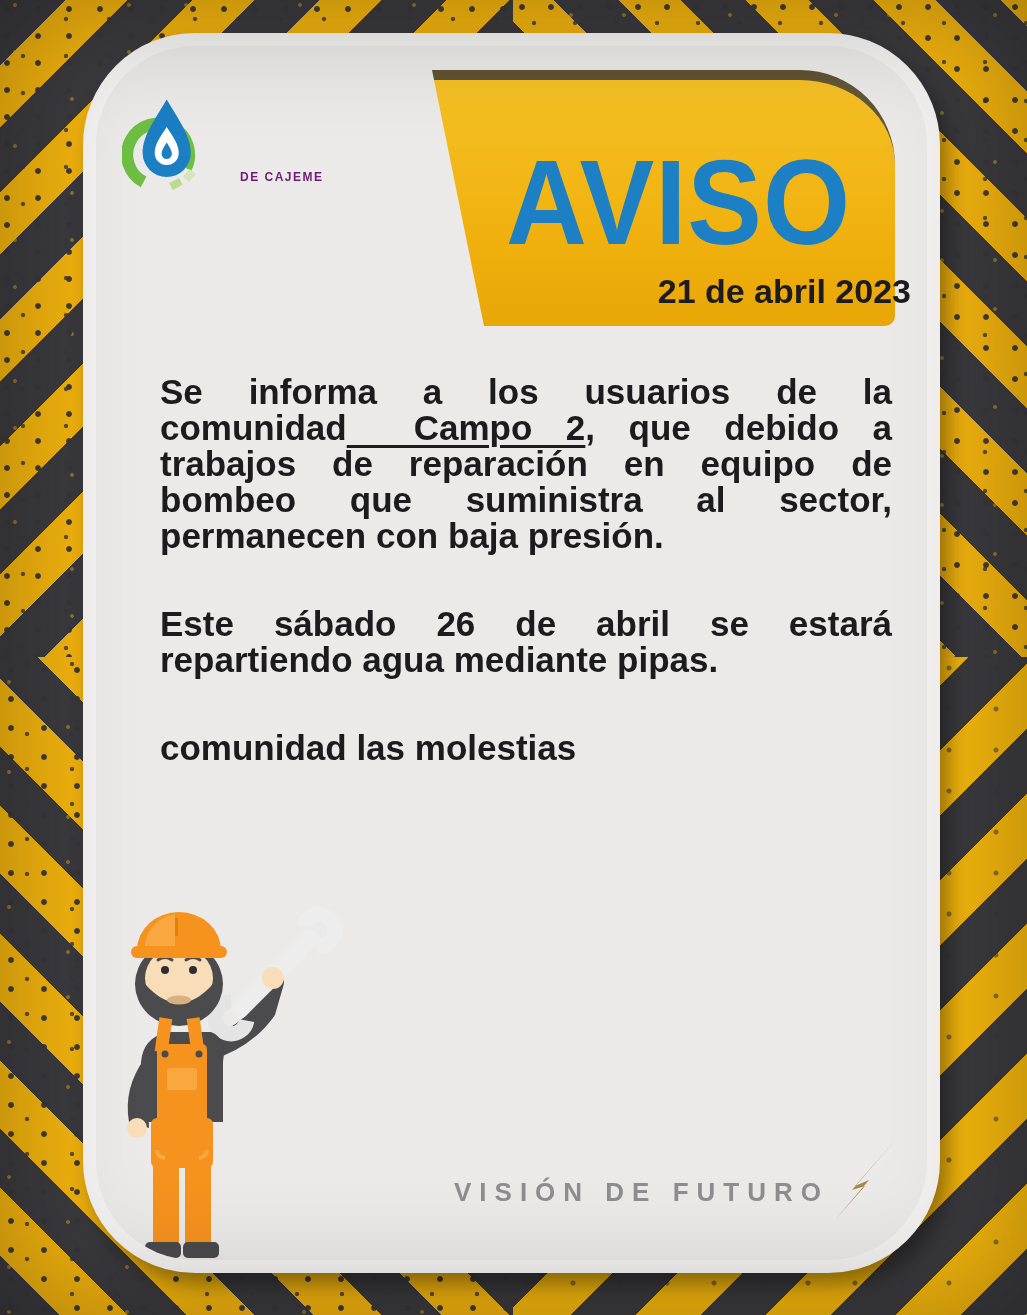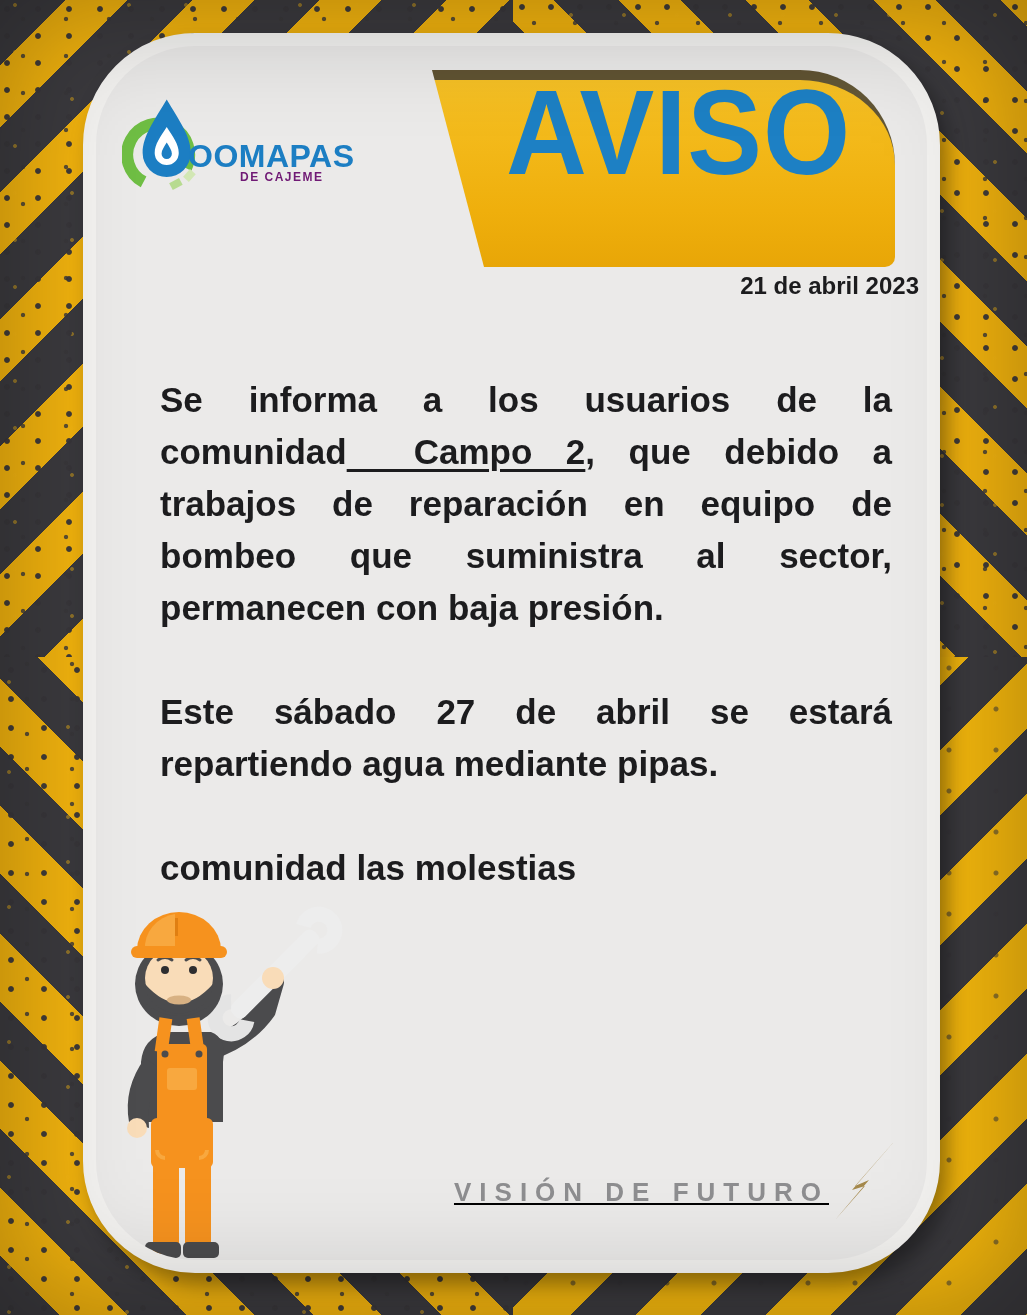--- a/index.html
+++ b/index.html
@@ -43,59 +43,59 @@
   .card {
     position:absolute; left:83px; top:33px; width:857px; height:1240px;
     box-sizing:border-box; border:13px solid #F4F3F1; border-radius:112px;
     background:#EBEAE9; overflow:hidden;
     box-shadow: 8px 12px 20px rgba(0,0,0,.38);
   }
   .card-inner { position:absolute; inset:0; }
 
   
   .banner {
-    position:absolute; left:336px; right:32px; top:24px; height:197px;
+    position:absolute; left:336px; right:32px; top:24px; height:256px;
     box-sizing:border-box;
     background: linear-gradient(180deg,#F6C125 0%, #EFAF0C 70%, #E8A607 100%);
     border-top: 10px solid rgba(72,68,58,.85);
     border-top-right-radius: 95px;
     border-bottom-right-radius: 10px;
     clip-path: polygon(0 0, 100% 0, 100% 100%, 52px 100%);
-    display:flex; justify-content:center;
+    display:flex; align-items:center; justify-content:center;
   }
   .banner-title {
     color:#1D80C4; font-size:112px; font-weight:bold; letter-spacing:1px;
     transform: scaleY(1.08); padding-left:30px; line-height:1;
   }
 
   
   .logo { position:absolute; left:26px; top:50px; width:300px; height:140px; }
   .logo svg { position:absolute; left:0; top:0; }
   .logo-text { position:absolute; left:66px; top:42px; color:#1C7EC3;
     font-size:32px; font-weight:bold; letter-spacing:.5px; }
   .logo-sub { position:absolute; left:118px; top:74px; color:#701a75;
     font-size:12px; font-weight:bold; letter-spacing:1.5px; }
 
   
-  .date-line { position:absolute; right:8px; top:226px; color:#1C1C1E;
-    font-size:24px; font-weight:bold; }
+  .date-line { position:absolute; right:16px; top:226px; color:#1C1C1E;
+    font-size:34px; font-weight:bold; }
 
   
   .body-text { position:absolute; left:64px; top:328px; width:732px;
-    color:#1C1C1E; font-size:35px; font-weight:bold; line-height:52px; }
+    color:#1C1C1E; font-size:35px; font-weight:bold; line-height:36px; }
   .body-text p { margin:0 0 52px 0; text-align:justify; }
   .body-text p.noj { text-align:left; }
   .uline { text-decoration:underline; text-decoration-thickness:3px; text-underline-offset:5px; }
 
   
   .worker { position:absolute; left:19px; top:852px; }
 
   
   .footer { position:absolute; right:28px; top:1090px; display:flex;
-    align-items:flex-end;text-decoration:underline; }
+    align-items:flex-end; }
   .slogan { color:#8E8E90; font-size:26px; font-weight:bold; letter-spacing:8px;
     margin-bottom:14px; white-space:nowrap; }
   .arrow { margin-left:2px; }
 </style>
 </head>
 <body>
 
 <div class="canvas">
 
   <div class="quad tl"></div>
@@ -112,29 +112,28 @@
 
       <div class="logo">
         <svg width="86" height="100" viewBox="0 0 100 112">
           <circle cx="42" cy="66" r="36" fill="none" stroke="#6FBE44" stroke-width="14" stroke-dasharray="168 59" transform="rotate(118 42 66)"></circle>
           <rect x="56" y="96" width="13" height="9" fill="#B7DB90" transform="rotate(-28 62 100)"></rect>
           <rect x="72" y="86" width="12" height="9" fill="#D2E7B4" transform="rotate(-48 78 90)"></rect>
           <path d="M52 2 C 38 26 24 44 24 64 a 28 28 0 0 0 56 0 C 80 44 66 26 52 2 Z" fill="#1C7EC3"></path>
           <path d="M52 34 C 45 45 38 54 38 64 a 14 14 0 0 0 28 0 C 66 54 59 45 52 34 Z" fill="#FFFFFF"></path>
           <path d="M52 52 C 49 57 46 61 46 65 a 6 6 0 0 0 12 0 C 58 61 55 57 52 52 Z" fill="#1C7EC3"></path>
         </svg>
-        <div class="logo-text">OOMAPAS</div>
         <div class="logo-sub">DE CAJEME</div>
       </div>
 
       <div class="date-line">21 de abril 2023</div>
 
       <div class="body-text">
         <p><span>Se informa a los usuarios de la comunidad</span><span class="uline">&nbsp;&nbsp;Campo 2</span><span>, que debido a trabajos de reparación en equipo de bombeo que suministra al sector, permanecen con baja presión.</span></p>
-        <p>Este sábado 27 de abril se estará repartiendo agua mediante pipas.</p>
+        <p>Este sábado 26 de abril se estará repartiendo agua mediante pipas.</p>
         <p class="noj">comunidad las molestias</p>
       </div>
 
       <svg class="worker" width="300" height="370" viewBox="0 0 300 370">
 
         <path d="M92 152 Q 130 140 150 112 L 158 84" fill="none" stroke="#4B4B4D" stroke-width="22" stroke-linecap="round"></path>
 
         <g transform="translate(160 76) rotate(45)">
           <rect x="-9" y="-58" width="18" height="116" rx="7" fill="#EDEDED"></rect>
           <circle cx="0" cy="-62" r="16" fill="none" stroke="#EDEDED" stroke-width="15" stroke-dasharray="72 29" transform="rotate(150 0 -62)"></circle>

